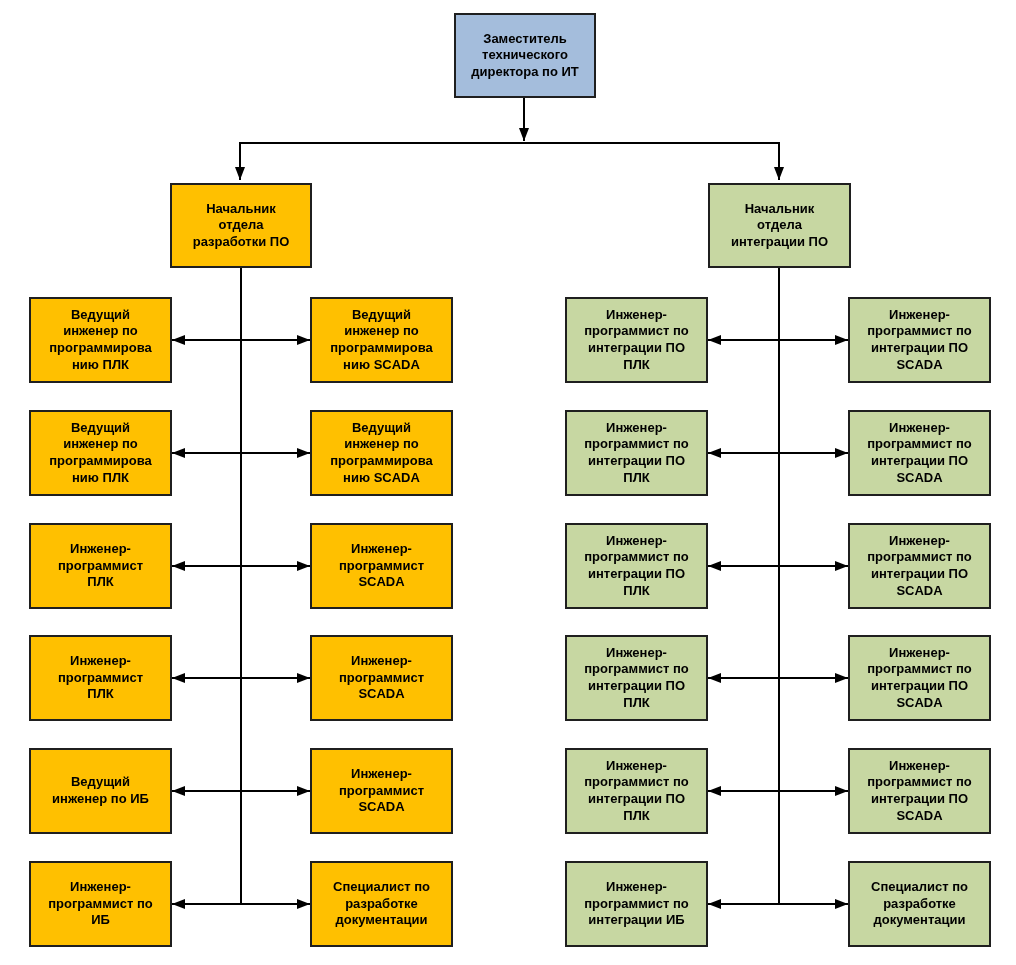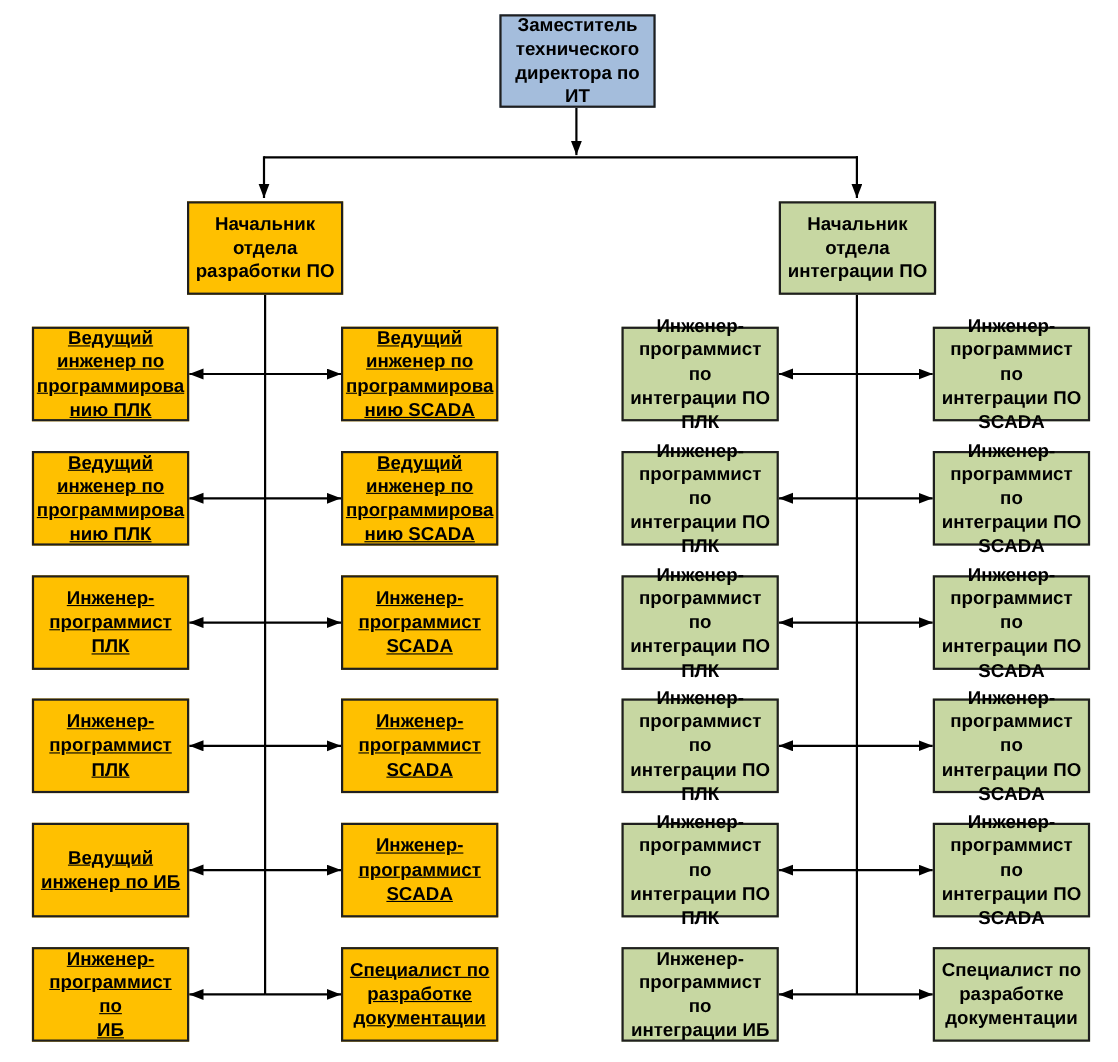--- a/index.html
+++ b/index.html
@@ -12,27 +12,27 @@
     position:relative; width:1016px; height:965px; background:var(--bg);
     font-family:"Liberation Sans", sans-serif; overflow:hidden;
   }
   .wires { position:absolute; left:0; top:0; width:1016px; height:965px; }
   .cline { stroke:var(--line); stroke-width:2; fill:none; }
   .arrowhead { fill:var(--line); }
   .box {
     position:absolute; width:143px; height:86px;
     border:2px solid var(--box-border);
     display:flex; align-items:center; justify-content:center;
-    text-align:center; font-weight:bold; font-size:17px; line-height:1.28;
+    text-align:center; font-weight:bold; font-size:13px; line-height:1.28;
     color:var(--text); white-space:pre-line; padding:2px;
   }
   .root  { left:454px; top:13px;  width:142px; height:85px; background:var(--root-fill); }
   .headL { left:170px; top:183px; width:142px; height:85px; background:var(--dev-fill); }
   .headR { left:708px; top:183px; width:143px; height:85px; background:var(--int-fill); }
-  .dev { background:var(--dev-fill);text-decoration:underline; }
+  .dev { background:var(--dev-fill); }
   .int { background:var(--int-fill); }
   .cA { left:29px; }  .cB { left:310px; }
   .cC { left:565px; } .cD { left:848px; }
   .r0 { top:297px; } .r1 { top:410px; } .r2 { top:523px; }
   .r3 { top:635px; } .r4 { top:748px; } .r5 { top:861px; }
 </style>
 </head>
 <body>
 
 <div class="canvas">

